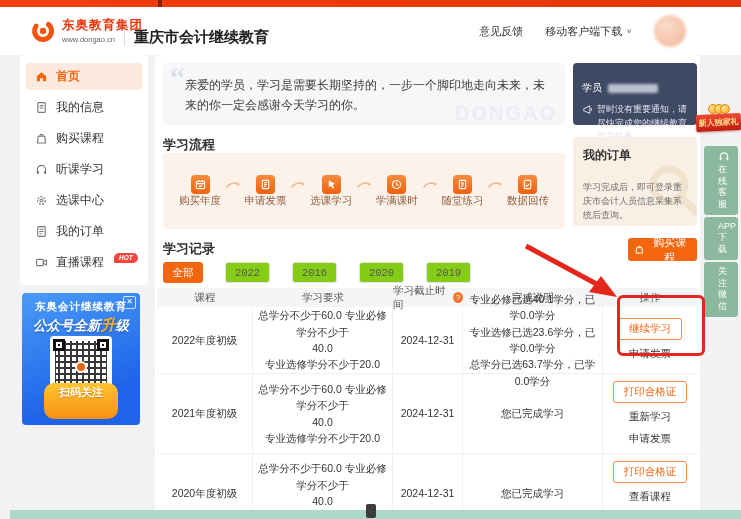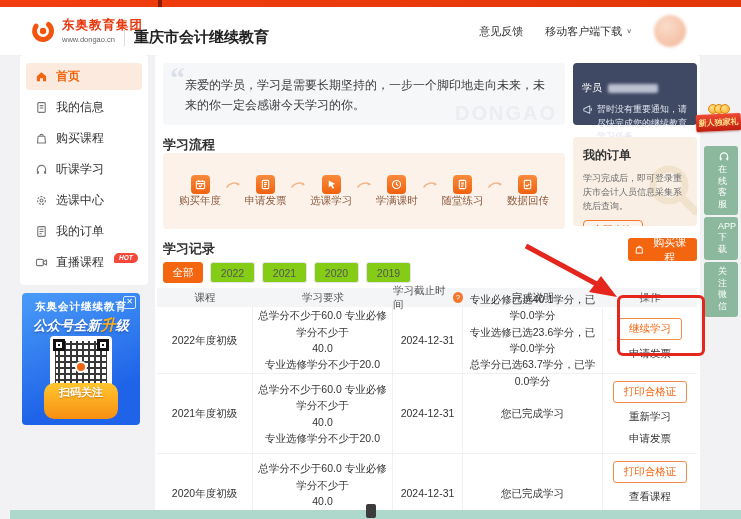--- a/index.html
+++ b/index.html
@@ -66,25 +66,25 @@
   .process-box{position:absolute;left:8px;top:98px;width:402px;height:76px;background:#fdf2e9;border-radius:4px;display:flex;align-items:center;justify-content:space-between;padding:0 16px;box-sizing:border-box;}
   .step{display:flex;flex-direction:column;align-items:center;}
   .step-icon{width:19px;height:19px;border-radius:4px;background:linear-gradient(180deg,#f98b3e,#f0610e);display:flex;align-items:center;justify-content:center;}
   .step-icon svg{width:11px;height:11px;}
   .step-label{font-size:10.5px;color:#8a5b40;}
   .flow-arrow{margin:0 1px 14px 1px;}
 
   .result-box{position:absolute;left:418px;top:82px;width:124px;height:89px;background:#f9efe4;border-radius:4px;overflow:hidden;box-sizing:border-box;padding:10px 10px 0 10px;}
   .rq-mag{position:absolute;right:-8px;top:22px;opacity:.65;}
   .rq-title{font-size:12px;font-weight:bold;color:#333;position:relative;}
-  .rq-desc{font-size:9px;color:#6d6d6d;line-height:1.55;margin-top:8px;position:relative;}
+  .rq-desc{font-size:9px;color:#6d6d6d;line-height:1.55;margin-top:17px;position:relative;}
   .rq-btn{display:inline-block;margin-top:6px;border:1px solid #f4772e;color:#f4650f;font-size:10px;border-radius:4px;padding:2px 9px;cursor:pointer;position:relative;background:rgba(255,255,255,.35);}
 
   .buy-btn{position:absolute;left:473px;top:183px;width:69px;height:23px;background:#f4650f;border:none;border-radius:3px;color:#fff;font-size:11px;display:flex;align-items:center;justify-content:center;gap:4px;cursor:pointer;font-family:inherit;}
-  .tabs{position:absolute;left:8px;top:207px;display:flex;gap:7px;}
+  .tabs{position:absolute;left:8px;top:207px;display:flex;gap:22px;font-family:Liberation Mono, monospace;}
   .tab{min-width:45px;height:21px;box-sizing:border-box;border:1px solid #e3e3e6;background:#84cc16;border-radius:3px;color:#555;font-size:10.5px;display:flex;align-items:center;justify-content:center;cursor:pointer;}
   .tab.active{background:#f4650f;border-color:#f4650f;color:#fff;min-width:40px;}
 
   .table{position:absolute;left:2px;top:233px;width:540px;}
   .tr{display:grid;grid-template-columns:96px 140px 70px 140px 94px;}
   .th{height:19px;background:#f4f5f7;display:flex;align-items:center;justify-content:center;gap:3px;font-size:10.5px;color:#555;}
   .info{display:inline-block;width:11px;height:11px;border-radius:50%;background:#f4772e;color:#fff;font-size:8px;line-height:11px;text-align:center;}
   .td{border-right:1px solid #f0f0f3;border-bottom:1px solid #f0f0f3;display:flex;flex-direction:column;align-items:center;justify-content:center;text-align:center;font-size:10.5px;color:#333;padding:6px 4px;box-sizing:border-box;white-space:pre-line;line-height:1.55;gap:5px;}
   .td:last-child{border-right:none;}
   .r1 .td{height:67px;}.r2 .td{height:80px;}.r3 .td{height:79px;}
@@ -338,21 +338,21 @@
       <svg width="11" height="11" viewBox="0 0 14 14">
           <path d="M3.4 4.6h7.2l.7 7.2H2.7z" fill="none" stroke="#fff" stroke-width="1.3" stroke-linejoin="round"></path>
           <path d="M5.2 4.4a1.8 1.8 0 0 1 3.6 0" fill="none" stroke="#fff" stroke-width="1.3"></path>
         </svg>
       <span>购买课程</span>
     </button>
 
     <div class="tabs">
       <div class="tab active">全部</div>
       <div class="tab">2022</div>
-      <div class="tab">2021</div>
+      <div class="tab">2016</div>
       <div class="tab">2020</div>
       <div class="tab">2019</div>
     </div>
 
     <div class="table">
       <div class="tr">
         <div class="th">课程</div>
         <div class="th">学习要求</div>
         <div class="th">
           <span>学习截止时间</span>

